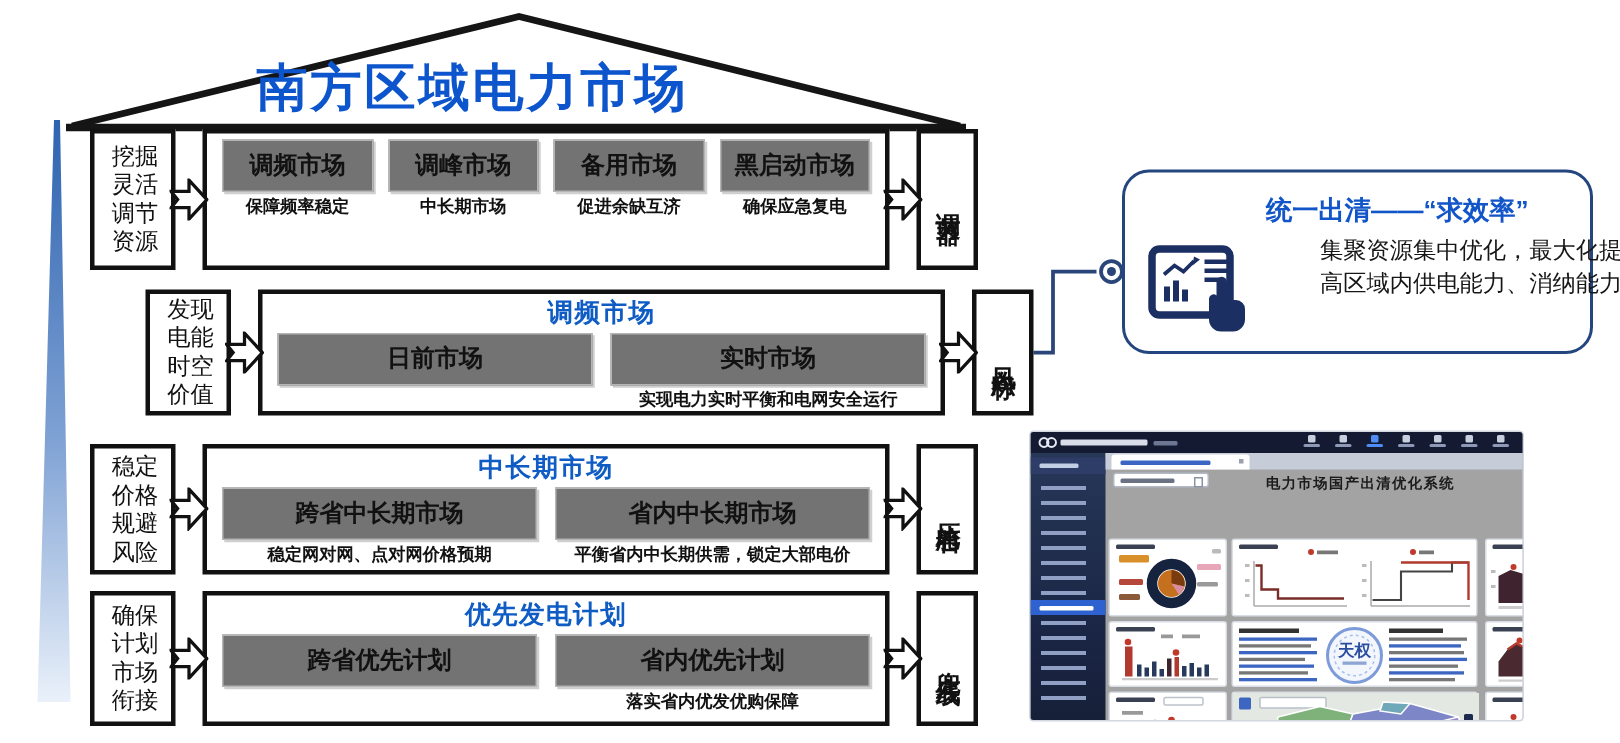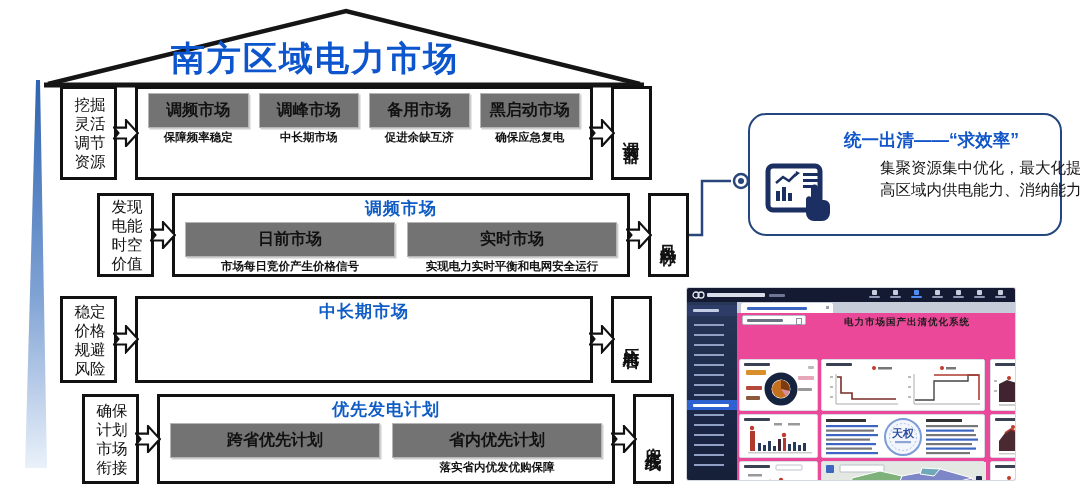--- a/index.html
+++ b/index.html
@@ -28,21 +28,21 @@
             justify-content:center;box-sizing:border-box;}
   .vtext{writing-mode:vertical-rl;font-size:16.5px;font-weight:700;letter-spacing:3px;}
   
   .callout{position:absolute;left:748px;top:113px;width:314px;height:123px;border:2.5px solid #24467f;
            border-radius:18px;background:#fff;box-sizing:border-box;}
   .callout-title{position:absolute;left:94px;top:13px;font-size:17.5px;font-weight:700;color:#1155c8;}
   .callout-body{position:absolute;left:94px;top:42px;width:212px;font-size:15.5px;font-weight:400;
                 color:#161616;line-height:21.5px;margin-left:36px;}
   .callout-icon{position:absolute;left:15px;top:48px;}
   
-  .dash{position:absolute;left:687px;top:288px;width:328px;height:192px;background:#ec4899;
+  .dash{position:absolute;left:687px;top:288px;width:328px;height:192px;background:#a3a3a3;
         border-radius:2px;box-shadow:0 0 0 1px #d2d7e0;overflow:hidden;}
   .dash-header{position:absolute;left:0;top:0;width:390px;height:14px;background:#131a31;}
   .dash-logo{position:absolute;left:5px;top:2px;}
   .lb{background:#97a3c2;height:2.5px;border-radius:1px;}
   .b-title{position:absolute;left:20px;top:5px;width:58px;height:3.5px;background:#d9dde9;border-radius:1px;}
   .b-title2{position:absolute;left:82px;top:6px;width:16px;height:2.5px;background:#6d7794;border-radius:1px;}
   .dash-hicons{position:absolute;right:6px;top:1.5px;display:flex;gap:6px;align-items:flex-start;}
   .hicon{width:15px;display:flex;flex-direction:column;align-items:center;gap:1.5px;}
   .hicon .sq{width:5px;height:5px;background:#c7cede;border-radius:1px;}
   .hicon .lb{width:11px;height:2px;background:#8e99b8;}
@@ -134,21 +134,20 @@
       <span>发现电能时空价值</span>
     </div>
     <svg class="blockarrow" viewBox="0 0 24 26">
         <polygon points="1,8 12,8 12,1 23,13 12,25 12,18 1,18 5,13"></polygon>
       </svg>
     <div class="mainbox">
       <div class="mtitle">调频市场</div>
       <div class="subrow">
         <div class="sub">
           <div class="subbox">日前市场</div>
-          <div class="subcap">市场每日竞价产生价格信号</div>
         </div>
         <div class="sub">
           <div class="subbox">实时市场</div>
           <div class="subcap">实现电力实时平衡和电网安全运行</div>
         </div>
       </div>
     </div>
     <svg class="blockarrow" viewBox="0 0 24 26">
         <polygon points="1,8 12,8 12,1 23,13 12,25 12,18 1,18 5,13"></polygon>
       </svg>
@@ -159,30 +158,40 @@
 
   <div class="mrow" style="top:296px;height:87px;">
     <div class="leftbox">
       <span>稳定价格规避风险</span>
     </div>
     <svg class="blockarrow" viewBox="0 0 24 26">
         <polygon points="1,8 12,8 12,1 23,13 12,25 12,18 1,18 5,13"></polygon>
       </svg>
     <div class="mainbox">
       <div class="mtitle">中长期市场</div>
+      <div class="subrow">
+        <div class="sub">
+          <div class="subbox">跨省中长期市场</div>
+          <div class="subcap">稳定网对网、点对网价格预期</div>
+        </div>
+        <div class="sub">
+          <div class="subbox">省内中长期市场</div>
+          <div class="subcap">平衡省内中长期供需，锁定大部电价</div>
+        </div>
+      </div>
     </div>
     <svg class="blockarrow" viewBox="0 0 24 26">
         <polygon points="1,8 12,8 12,1 23,13 12,25 12,18 1,18 5,13"></polygon>
       </svg>
     <div class="rightbox">
       <span class="vtext">压舱石</span>
     </div>
   </div>
 
-  <div class="mrow" style="top:394px;height:90px;margin-left:22px;">
+  <div class="mrow" style="top:394px;height:90px;">
     <div class="leftbox">
       <span>确保计划市场衔接</span>
     </div>
     <svg class="blockarrow" viewBox="0 0 24 26">
         <polygon points="1,8 12,8 12,1 23,13 12,25 12,18 1,18 5,13"></polygon>
       </svg>
     <div class="mainbox">
       <div class="mtitle">优先发电计划</div>
       <div class="subrow">
         <div class="sub">

